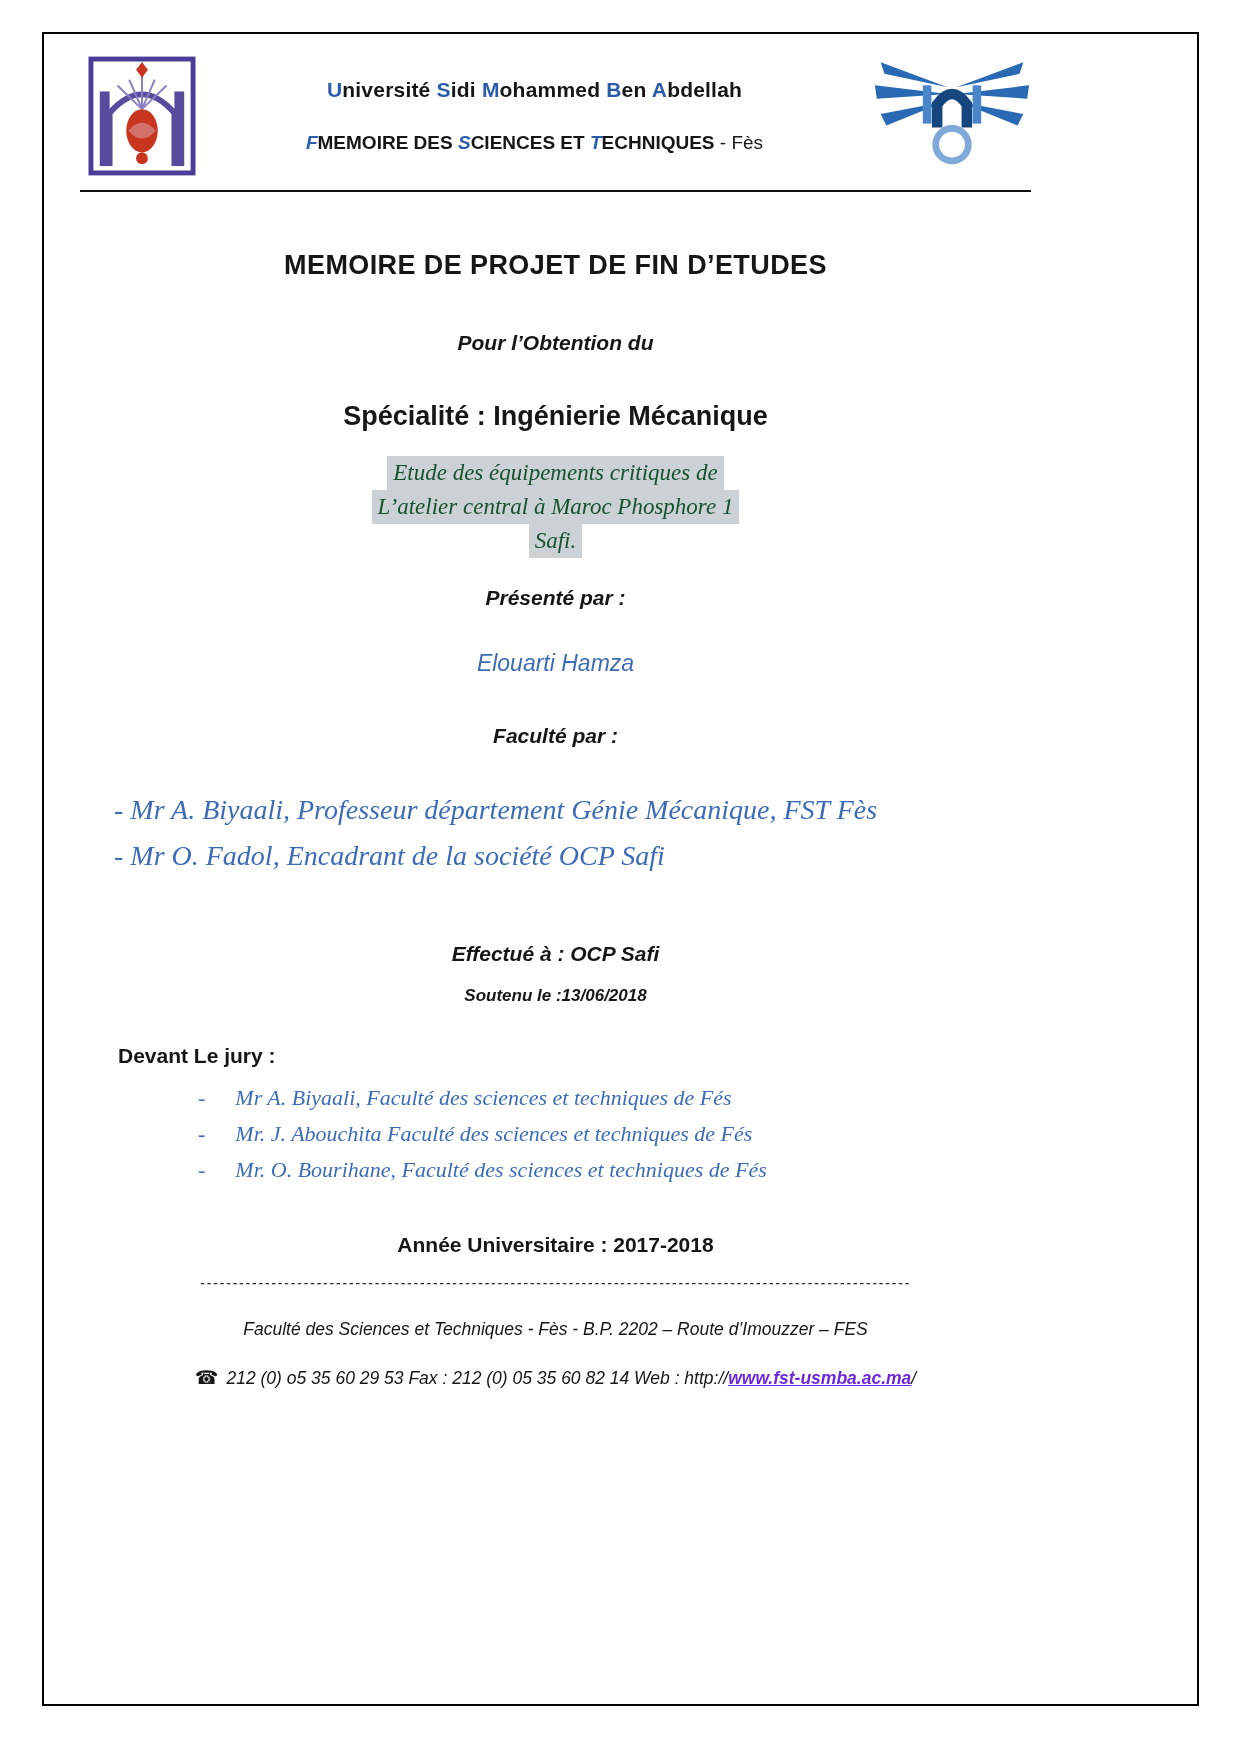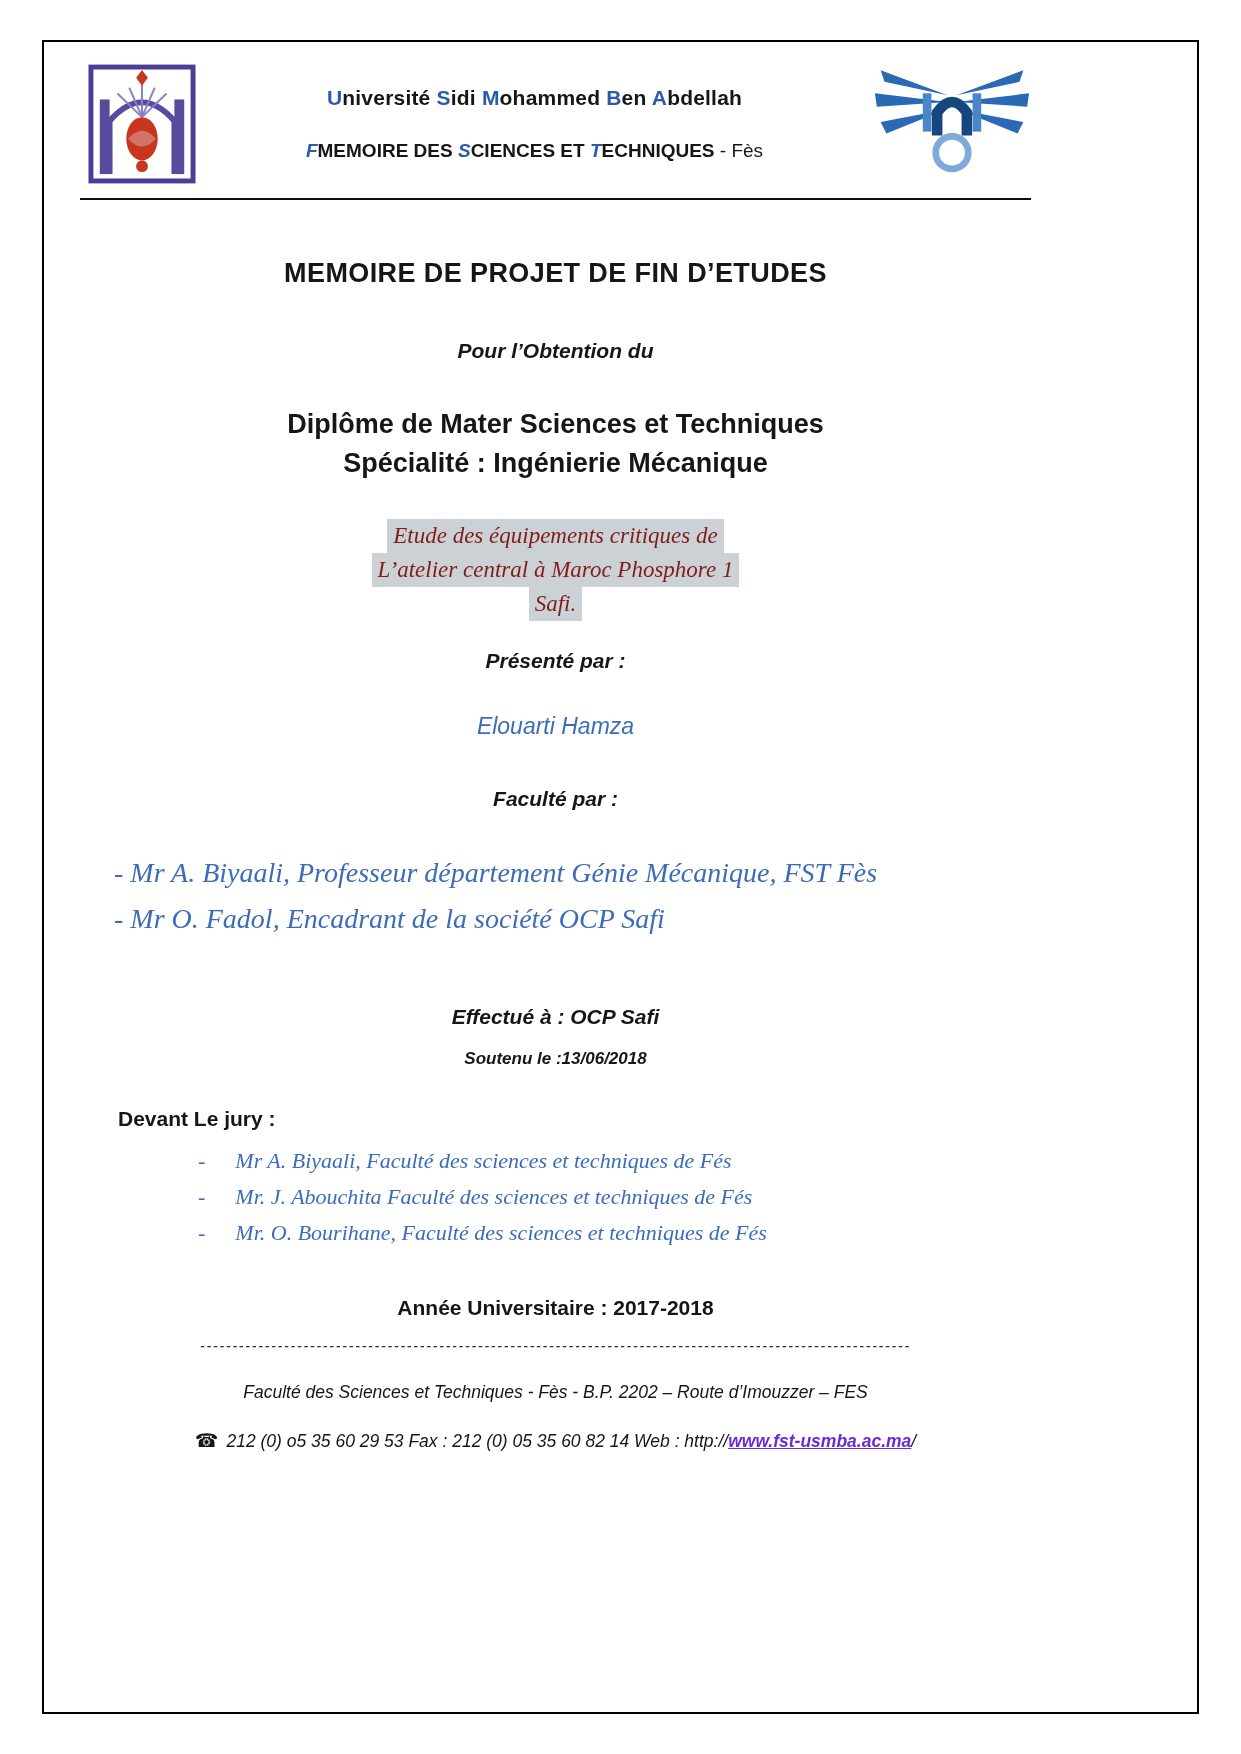--- a/index.html
+++ b/index.html
@@ -5,21 +5,21 @@
   html, body { margin: 0; padding: 0; }
   body {
     width: 1241px; height: 1754px;
     position: relative;
     background: #ffffff;
     font-family: "Liberation Sans", sans-serif;
     color: #161616;
     -webkit-font-smoothing: antialiased;
   }
   .frame {
-    position: absolute; left: 42px; top: 40px;
+    position: absolute; left: 42px; top: 32px;
     width: 1157px; height: 1674px;
     border: 2px solid #000;
     box-sizing: border-box;
     background: #fff;
   }
   .inner { padding: 22px 166px 0 36px; }
 
   
   .header { display: flex; align-items: flex-start; }
   .logo-left  { width: 108px; height: 120px; flex: none; margin-left: 8px; }
@@ -29,22 +29,22 @@
   .fac-line { margin-top: 30px; font-size: 19px; font-weight: bold; }
   .blue { color: #2a5caa; }
   .fac-line .blue { font-style: italic; }
   .fac-suffix { font-weight: normal; }
   .rule { border-top: 2px solid #0d0d0d; margin-top: 14px; height: 0; }
 
   .main-title { margin-top: 58px; font-size: 27px; font-weight: bold; letter-spacing: 0.4px; text-align: center; }
   .obtention  { margin-top: 50px; font-size: 21px; font-weight: bold; font-style: italic; text-align: center; }
   .diploma    { margin-top: 42px; font-size: 27px; font-weight: bold; line-height: 39px; text-align: center; }
 
-  .subject { margin-top: 36px; text-align: center; font-family: "Liberation Serif", serif;
-             font-style: italic; color: #7f1d1d; font-size: 23px; line-height: 34px; }
+  .subject { margin-top: 20px; text-align: center; font-family: "Liberation Serif", serif;
+             font-style: italic; color: #14532d; font-size: 23px; line-height: 34px; }
   .subject .hl { background: #ccd1d6; padding: 0 6px; display: inline-block; }
 
   .presented { margin-top: 28px; font-size: 21px; font-weight: bold; font-style: italic; text-align: center; }
   .author    { margin-top: 40px; font-family: Liberation Sans, sans-serif; font-style: italic;
                color: #3c6cb8; font-size: 23px; text-align: center; }
   .encadre   { margin-top: 47px; font-size: 21px; font-weight: bold; font-style: italic; text-align: center; }
 
   .supervisors { margin-top: 39px; margin-left: 34px; text-align: left;
                  font-family: "Liberation Serif", serif; font-style: italic;
                  color: #3c6cb8; font-size: 28px; line-height: 46px; }
@@ -118,21 +118,20 @@
         <circle cx="82.5" cy="90" r="17" fill="none" stroke="#7ea9d8" stroke-width="7"></circle>
       </svg>
     </div>
 
     <div class="rule"></div>
 
     <div class="main-title">MEMOIRE DE PROJET DE FIN D’ETUDES</div>
     <div class="obtention">Pour l’Obtention du</div>
 
     <div class="diploma">
-      <div>Diplôme de Mater Sciences et Techniques</div>
       <div>Spécialité : Ingénierie Mécanique</div>
     </div>
 
     <div class="subject">
       <div><span class="hl">Etude des équipements critiques de</span></div>
       <div><span class="hl">L’atelier central à Maroc Phosphore 1</span></div>
       <div><span class="hl">Safi.</span></div>
     </div>
 
     <div class="presented">Présenté par :</div>

